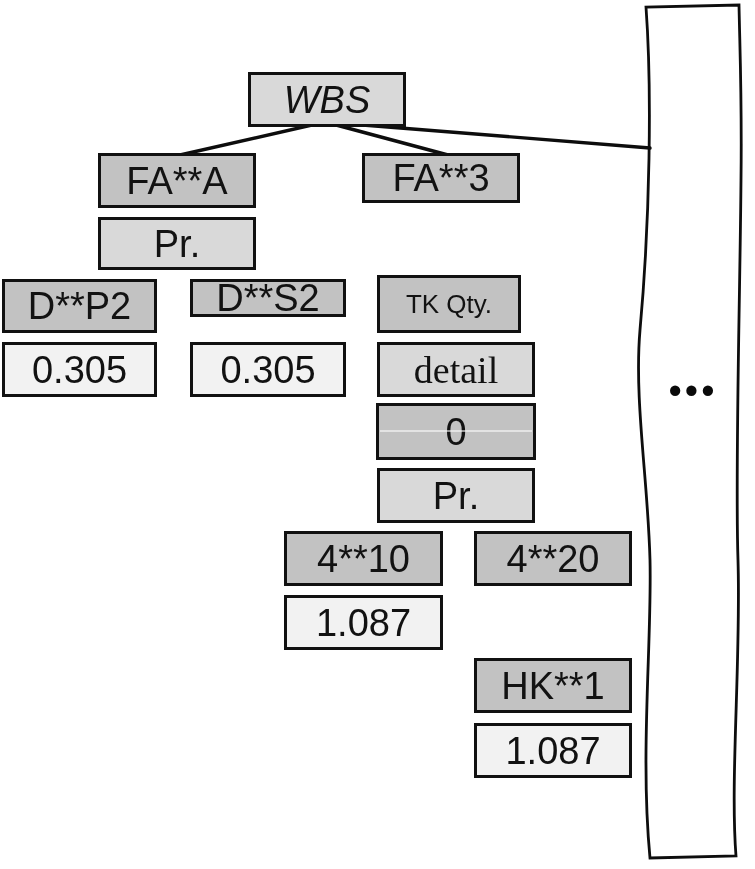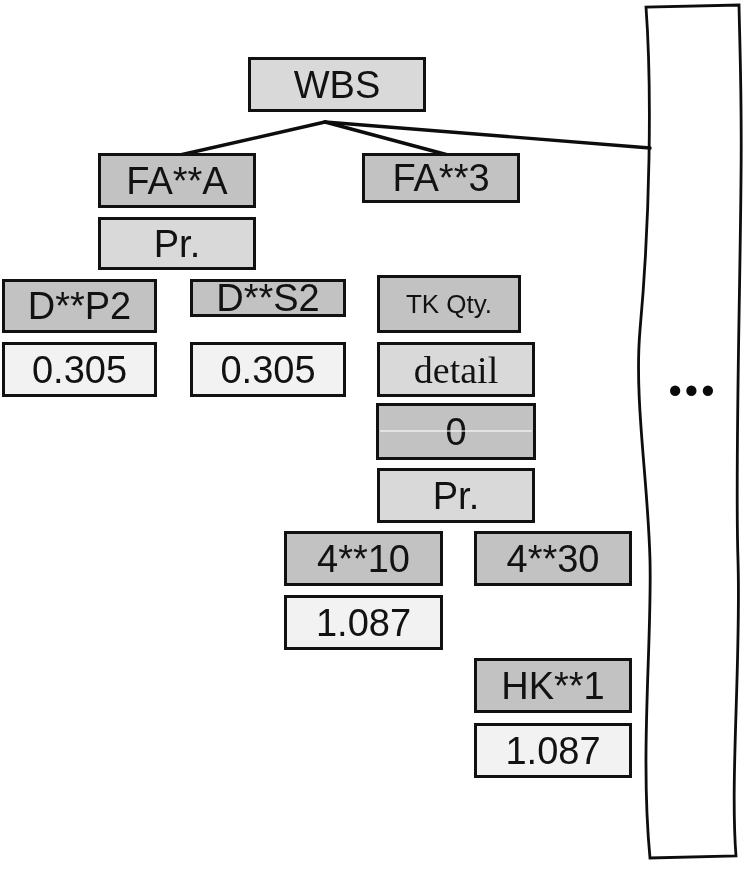--- a/index.html
+++ b/index.html
@@ -60,40 +60,40 @@
              C 730,780 741,660 738,560
              C 735,470 740,300 741,180
              C 742,100 740,55 739,5
              Z" fill="#ffffff" stroke="#0d0d0d" stroke-width="2.8"></path>
 
     <line x1="325" y1="122" x2="180" y2="155" stroke="#0d0d0d" stroke-width="3.4" stroke-linecap="round"></line>
     <line x1="325" y1="122" x2="448" y2="155" stroke="#0d0d0d" stroke-width="3.4" stroke-linecap="round"></line>
     <line x1="325" y1="122" x2="650" y2="148" stroke="#0d0d0d" stroke-width="3.4" stroke-linecap="round"></line>
   </svg>
 
-  <div class="node light" style="left:248px;top:57px;width:178px;height:55px;">WBS</div>
+  <div class="node light" style="left:248px;top:72px;width:158px;height:55px;font-style:italic;">WBS</div>
 
   <div class="node dark" style="left:98px;top:153px;width:158px;height:55px;">FA**A</div>
   <div class="node light" style="left:98px;top:217px;width:158px;height:53px;">Pr.</div>
 
   <div class="node dark" style="left:2px;top:279px;width:155px;height:54px;text-align:center;">D**P2</div>
   <div class="node value" style="left:2px;top:342px;width:155px;height:55px;">0.305</div>
 
   <div class="node dark" style="left:190px;top:279px;width:156px;height:38px;">D**S2</div>
   <div class="node value" style="left:190px;top:342px;width:156px;height:55px;">0.305</div>
 
   <div class="node dark" style="left:362px;top:153px;width:158px;height:50px;">FA**3</div>
   <div class="node dark small-text" style="left:377px;top:275px;width:144px;height:58px;">TK Qty.</div>
   <div class="node light" style="left:377px;top:342px;width:158px;height:55px;font-family:Liberation Serif, serif;">detail</div>
   <div class="node dark" style="left:376px;top:403px;width:160px;height:57px;">0</div>
   <div class="seam" style="left:380px;top:430px;width:152px;height:2px;"></div>
   <div class="node light" style="left:377px;top:468px;width:158px;height:55px;">Pr.</div>
 
   <div class="node dark" style="left:284px;top:531px;width:159px;height:55px;">4**10</div>
   <div class="node value" style="left:284px;top:595px;width:159px;height:55px;">1.087</div>
 
-  <div class="node dark" style="left:474px;top:531px;width:158px;height:55px;">4**30</div>
+  <div class="node dark" style="left:474px;top:531px;width:158px;height:55px;">4**20</div>
   <div class="node dark" style="left:474px;top:658px;width:158px;height:55px;">HK**1</div>
   <div class="node value" style="left:474px;top:723px;width:158px;height:55px;">1.087</div>
 
   <div class="dots">•••</div>
 
 </div>
 
 </body></html>

